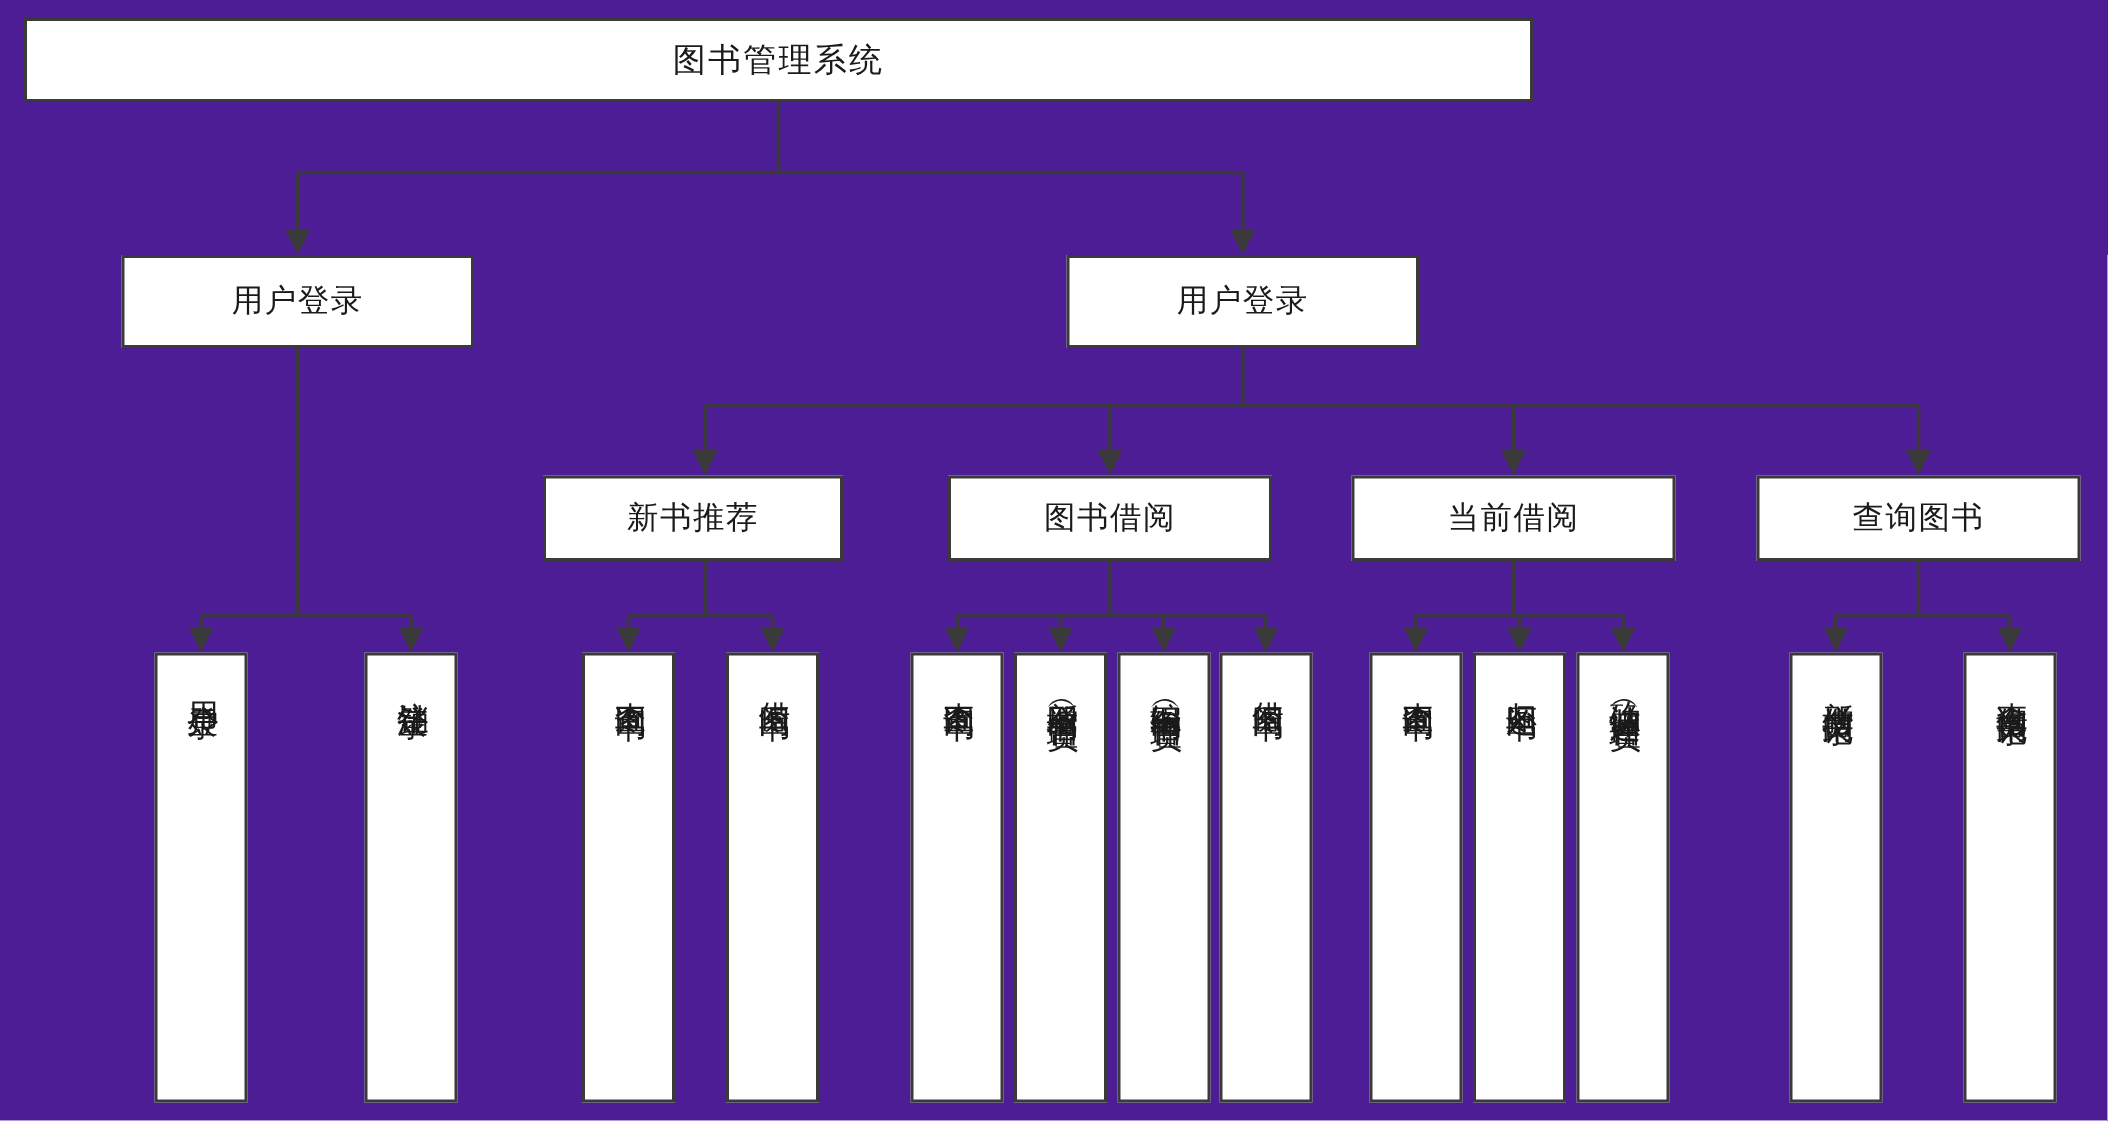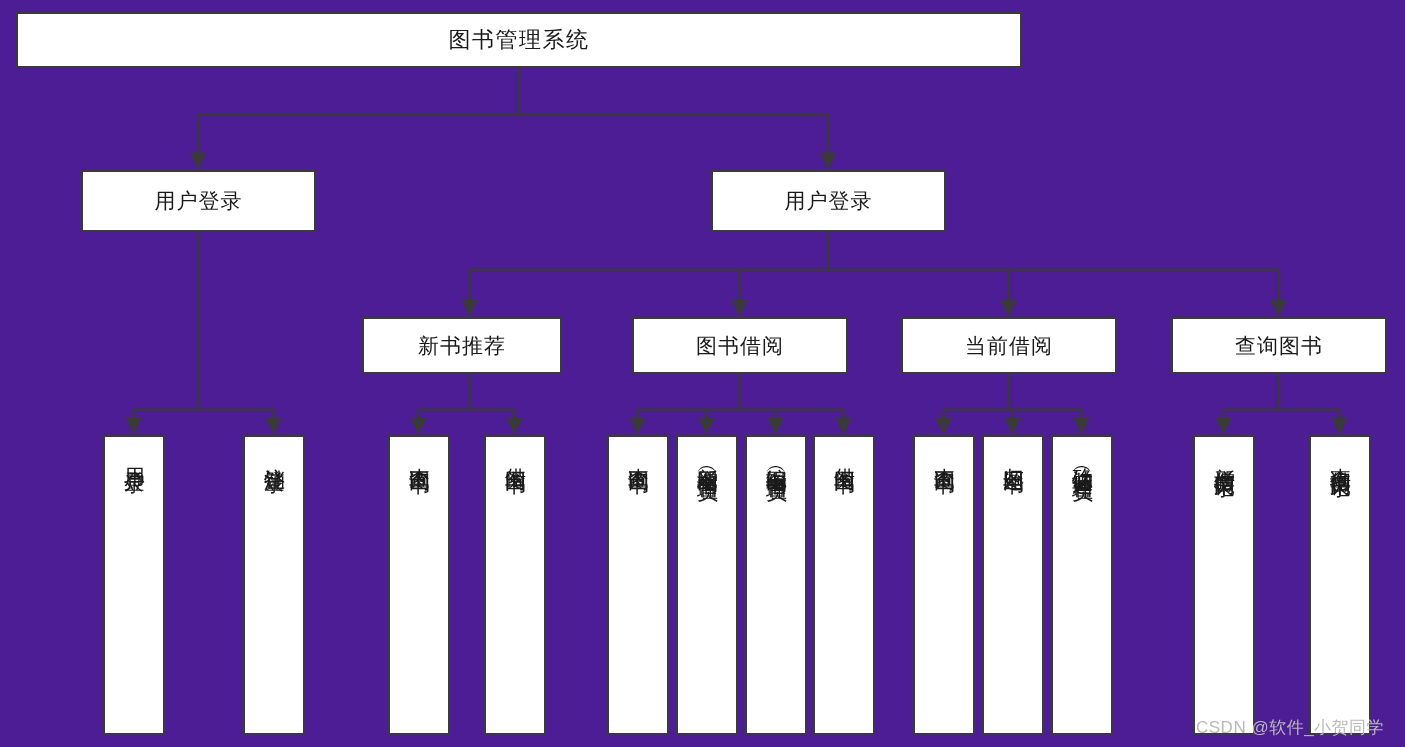--- a/index.html
+++ b/index.html
@@ -181,14 +181,13 @@
         <span class="node-label">确认归还（管理员）</span>
       </div>
       <div class="node leaf" style="left: 1193px; top: 435px; width: 62px; height: 300px;">
         <span class="node-label">新增借阅记录</span>
       </div>
       <div class="node leaf" style="left: 1309px; top: 435px; width: 62px; height: 300px;">
         <span class="node-label">查询借阅记录</span>
       </div>
     </div>
 
-  <div class="watermark" id="wm" style="left: 1196px; top: 716px;">CSDN @软件_小贺同学</div>
 </div>
 
 </body></html>

